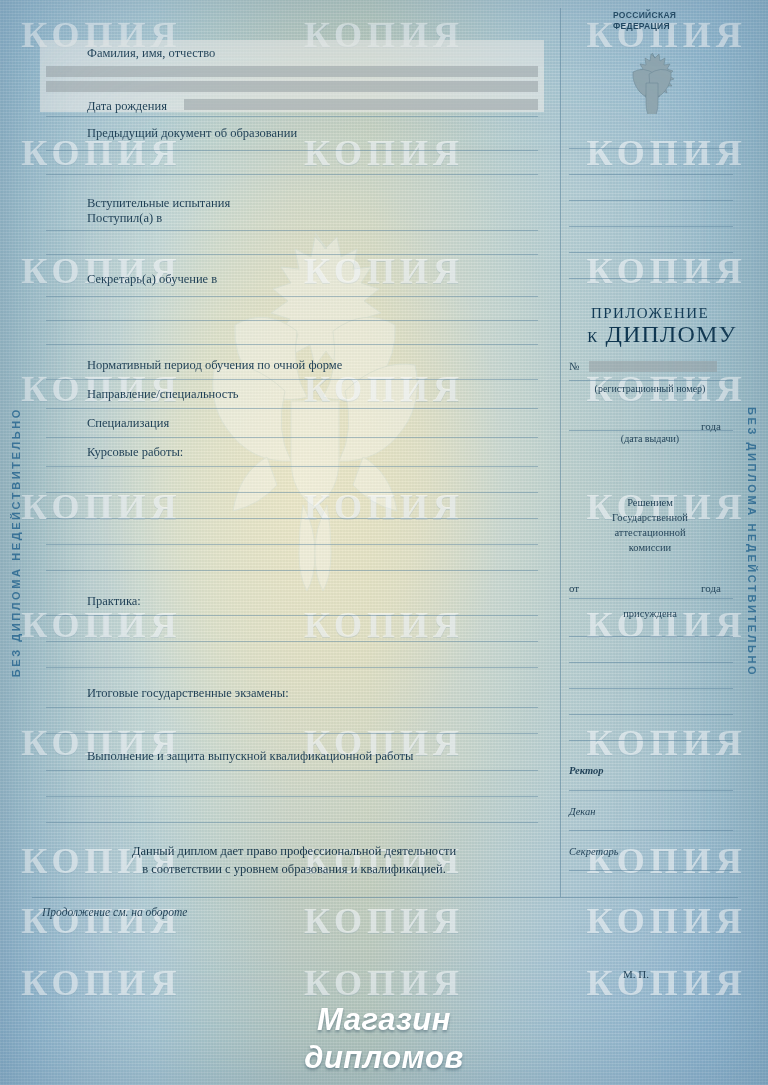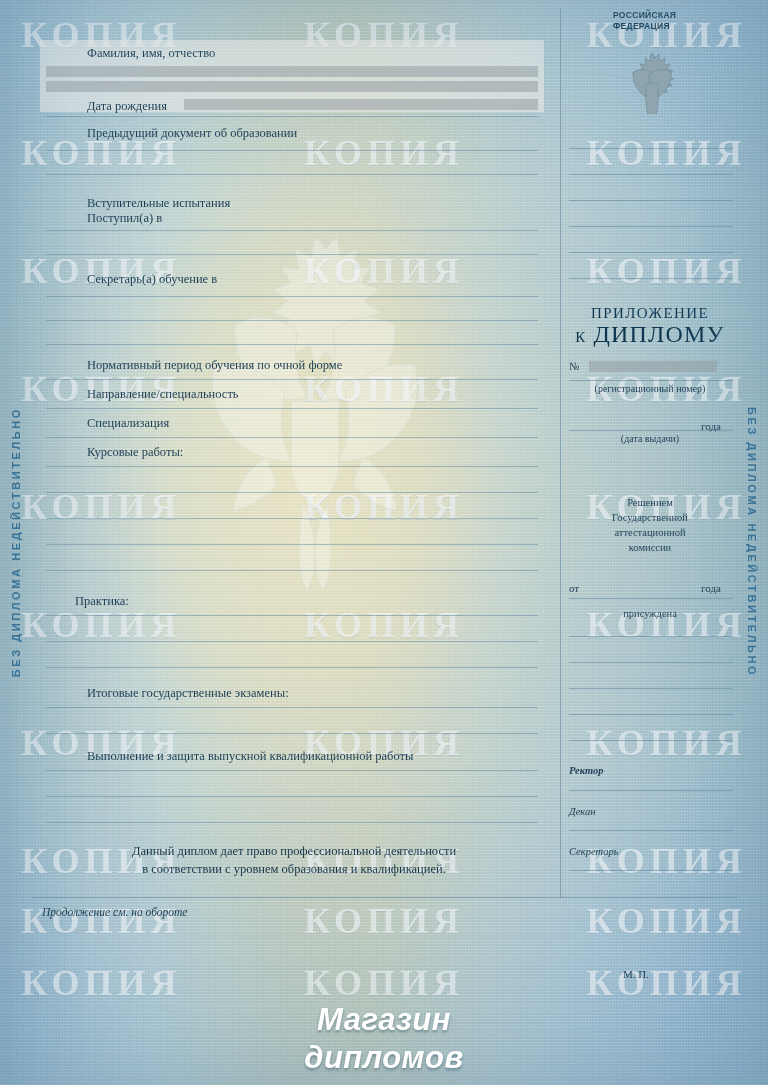--- a/index.html
+++ b/index.html
@@ -117,21 +117,21 @@
     font-size:8.5px;font-weight:700;color:#123a55;line-height:11px;
     letter-spacing:.3px;
   }
   .emblem{position:absolute;left:62px;top:42px;width:58px;height:64px;opacity:.95;}
   .rrule{position:absolute;left:8px;width:164px;height:1px;background:rgba(95,135,160,.55);}
   .title-pril{
     position:absolute;left:0;width:178px;text-align:center;
     font-size:15px;letter-spacing:1.4px;color:#123a55;
   }
   .title-dip{
-    position:absolute;left:0;width:178px;text-align:center;
+    position:absolute;left:12px;width:178px;text-align:center;
     font-size:24px;letter-spacing:1.2px;color:#0f3650;font-weight:400;
   }
   .title-dip .k{font-size:15px;letter-spacing:1px;}
   .small-c{
     position:absolute;left:0;width:178px;text-align:center;
     font-size:10px;color:#1e3f55;
   }
   .ital-c{
     position:absolute;left:0;width:178px;text-align:center;
     font-size:10.5px;color:#1e3f55;line-height:15px;
@@ -272,21 +272,21 @@
       <div class="fld" style="left:14px;top:408px;">Специализация</div>
       <div class="rule" style="left:14px;top:429px;width:492px;"></div>
 
       <div class="fld" style="left:14px;top:437px;">Курсовые работы:</div>
       <div class="rule" style="left:14px;top:458px;width:492px;"></div>
       <div class="rule" style="left:14px;top:484px;width:492px;"></div>
       <div class="rule" style="left:14px;top:510px;width:492px;"></div>
       <div class="rule" style="left:14px;top:536px;width:492px;"></div>
       <div class="rule" style="left:14px;top:562px;width:492px;"></div>
 
-      <div class="fld" style="left:2px;top:586px;">Практика:</div>
+      <div class="fld" style="left:14px;top:586px;">Практика:</div>
       <div class="rule" style="left:14px;top:607px;width:492px;"></div>
       <div class="rule" style="left:14px;top:633px;width:492px;"></div>
       <div class="rule" style="left:14px;top:659px;width:492px;"></div>
 
       <div class="fld" style="left:14px;top:678px;">Итоговые государственные экзамены:</div>
       <div class="rule" style="left:14px;top:699px;width:492px;"></div>
       <div class="rule" style="left:14px;top:725px;width:492px;"></div>
 
       <div class="fld" style="left:14px;top:741px;">Выполнение и защита выпускной квалификационной работы</div>
       <div class="rule" style="left:14px;top:762px;width:492px;"></div>

